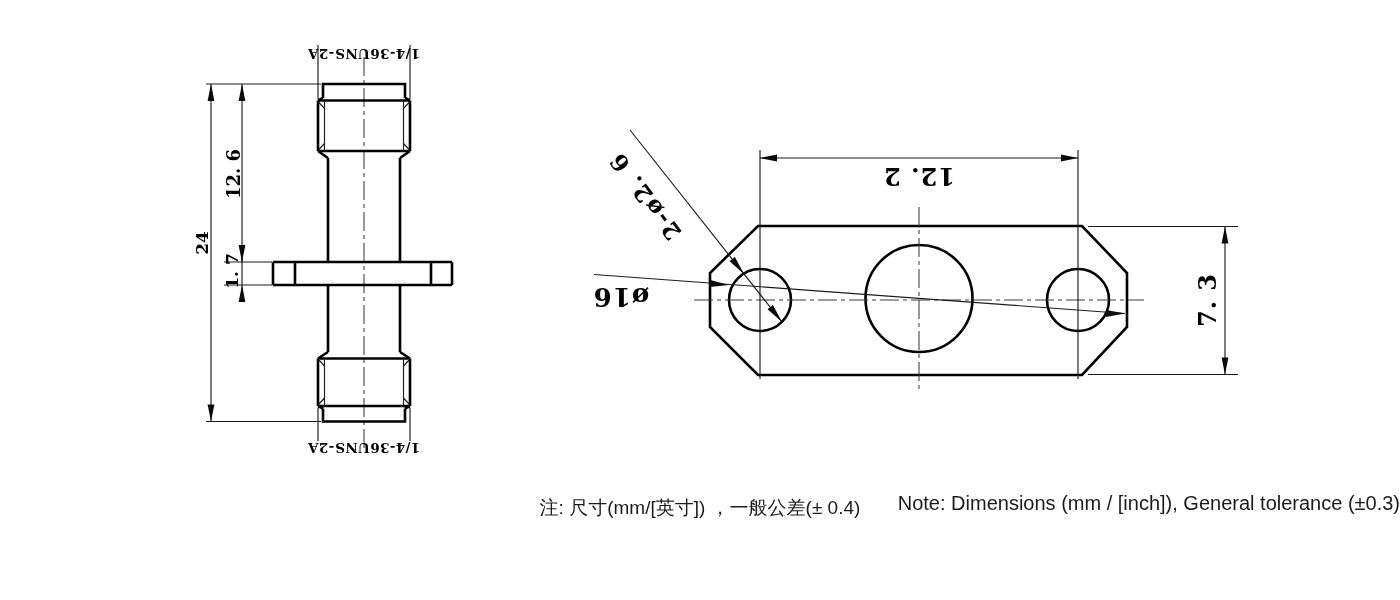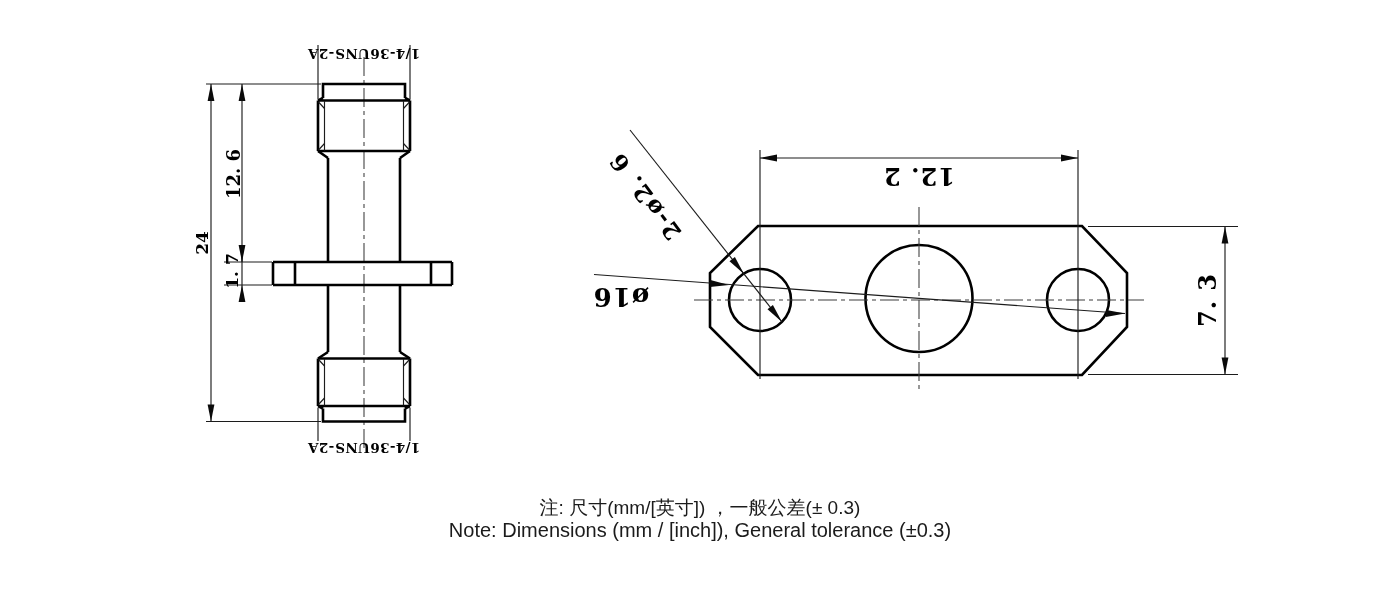--- a/index.html
+++ b/index.html
@@ -19,21 +19,21 @@
   .s18{font-size:18px;}
   .s24{font-size:24px;letter-spacing:1px;}
   .s26{font-size:26px;letter-spacing:1px;}
   .s13{font-size:13.5px;letter-spacing:.4px;}
   .sp2{letter-spacing:2px;font-size:23px;}
   
   .note{
     position:absolute;left:0;width:1400px;text-align:center;color:#1b1b1b;
   }
   .note-zh{top:495px;font-size:19px;}
-  .note-en{top:519px;font-size:20px;}
+  .note-en{top:492px;font-size:20px;text-align:right;}
 </style>
 </head>
 <body>
 
 <div class="canvas">
 
   <svg width="1400" height="600" viewBox="0 0 1400 600">
 
     <g>
 
@@ -132,15 +132,15 @@
         <polygon class="ar" points="1125,313.5 1105.8,317 1106.4,310"></polygon>
       </g>
 
       <text class="dim s24" transform="translate(919,176) rotate(180)" dy="0.35em" text-anchor="middle">12. 2</text>
       <text class="dim s24" transform="translate(1208,300) rotate(-90)" dy="0.35em" text-anchor="middle">7. 3</text>
       <text class="dim sp2" transform="translate(645,196) rotate(233)" dy="0.35em" text-anchor="middle">2-ø2. 6</text>
       <text class="dim s26" transform="translate(621,297) rotate(180)" dy="0.35em" text-anchor="middle">ø16</text>
     </g>
   </svg>
 
-  <div class="note note-zh">注: 尺寸(mm/[英寸]) ，一般公差(± 0.3)</div>
+  <div class="note note-zh">注: 尺寸(mm/[英寸]) ，一般公差(± 0.4)</div>
   <div class="note note-en">Note: Dimensions (mm / [inch]), General tolerance (±0.3)</div>
 </div>
 
 </body></html>

